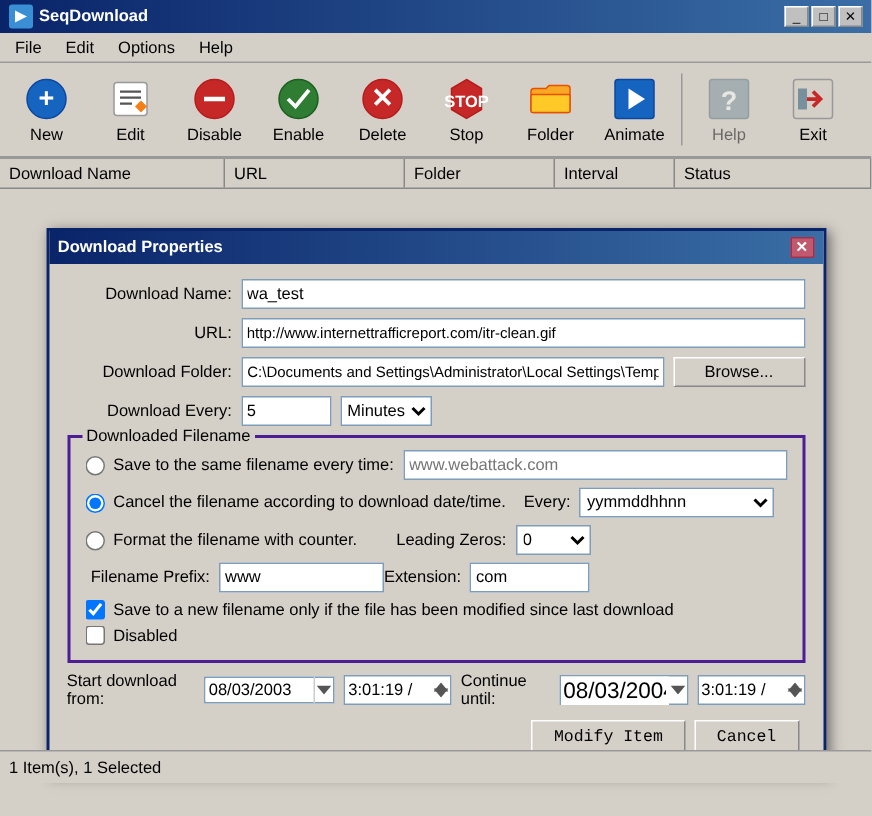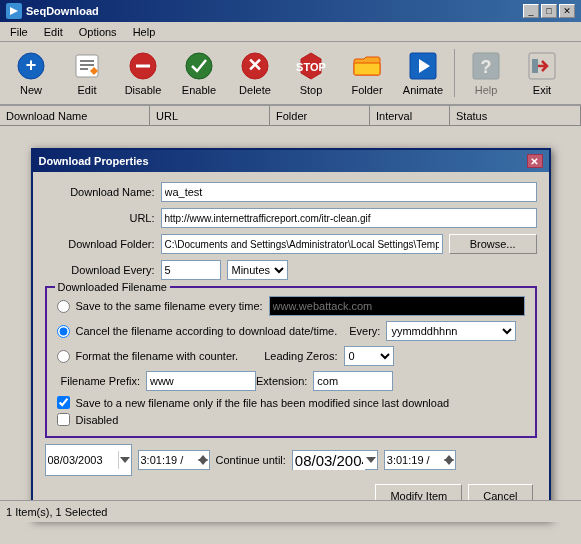--- a/index.html
+++ b/index.html
@@ -316,25 +316,25 @@
     }
     .dialog-btn {
       border: 1px solid #888;
       border-top-color: #fff;
       border-left-color: #fff;
       background: #d4d0c8;
       padding: 3px 14px;
       font-size: 11px;
       height: 24px;
       cursor: pointer;
-      font-family: Liberation Sans, sans-serif;
+      font-family: Liberation Mono, monospace;
     }
 
     .disabled-input {
-      background: #000000;
+      background: #ffffff;
       color: #888;
     }
   </style>
 </head>
 <body>
 
 <div class="title-bar">
   <div class="title-bar-left">
     <div class="title-icon">
       <svg width="12" height="12" viewBox="0 0 12 12">
@@ -557,21 +557,22 @@
             <span class="checkbox-label">Save to a new filename only if the file has been  modified since last download</span>
           </div>
 
           <div class="checkbox-row">
             <input type="checkbox" style="">
             <span class="checkbox-label">Disabled</span>
           </div>
         </div>
 
         <div class="datetime-row">
-          <div style="display:flex;align-items:center;border:1px solid #7f9db9;height:32px;background:white">
+          <span>Start download from:</span>
+          <div style="display:flex;align-items:center;border:1px solid #7f9db9;height:18px;background:white">
             <input type="text" style="border: none; outline: none; font-size: 11px; width: 72px; padding: 1px 2px; font-family: Tahoma, Arial, sans-serif;" value="08/03/2003">
             <div style="width:1px;height:18px;background:#ccc"></div>
             <div style="display:flex;flex-direction:column;cursor:pointer;padding:1px">
               <svg width="10" height="6" viewBox="0 0 10 6">
                   <polygon points="0,0 10,0 5,6" fill="#555"></polygon>
                 </svg>
             </div>
           </div>
           <div style="display:flex;align-items:center;border:1px solid #7f9db9;height:20px;background:white">
             <input type="text" style="border: none; outline: none; font-size: 11px; width: 58px; padding: 1px 2px; font-family: Tahoma, Arial, sans-serif;" value="3:01:19 /">

